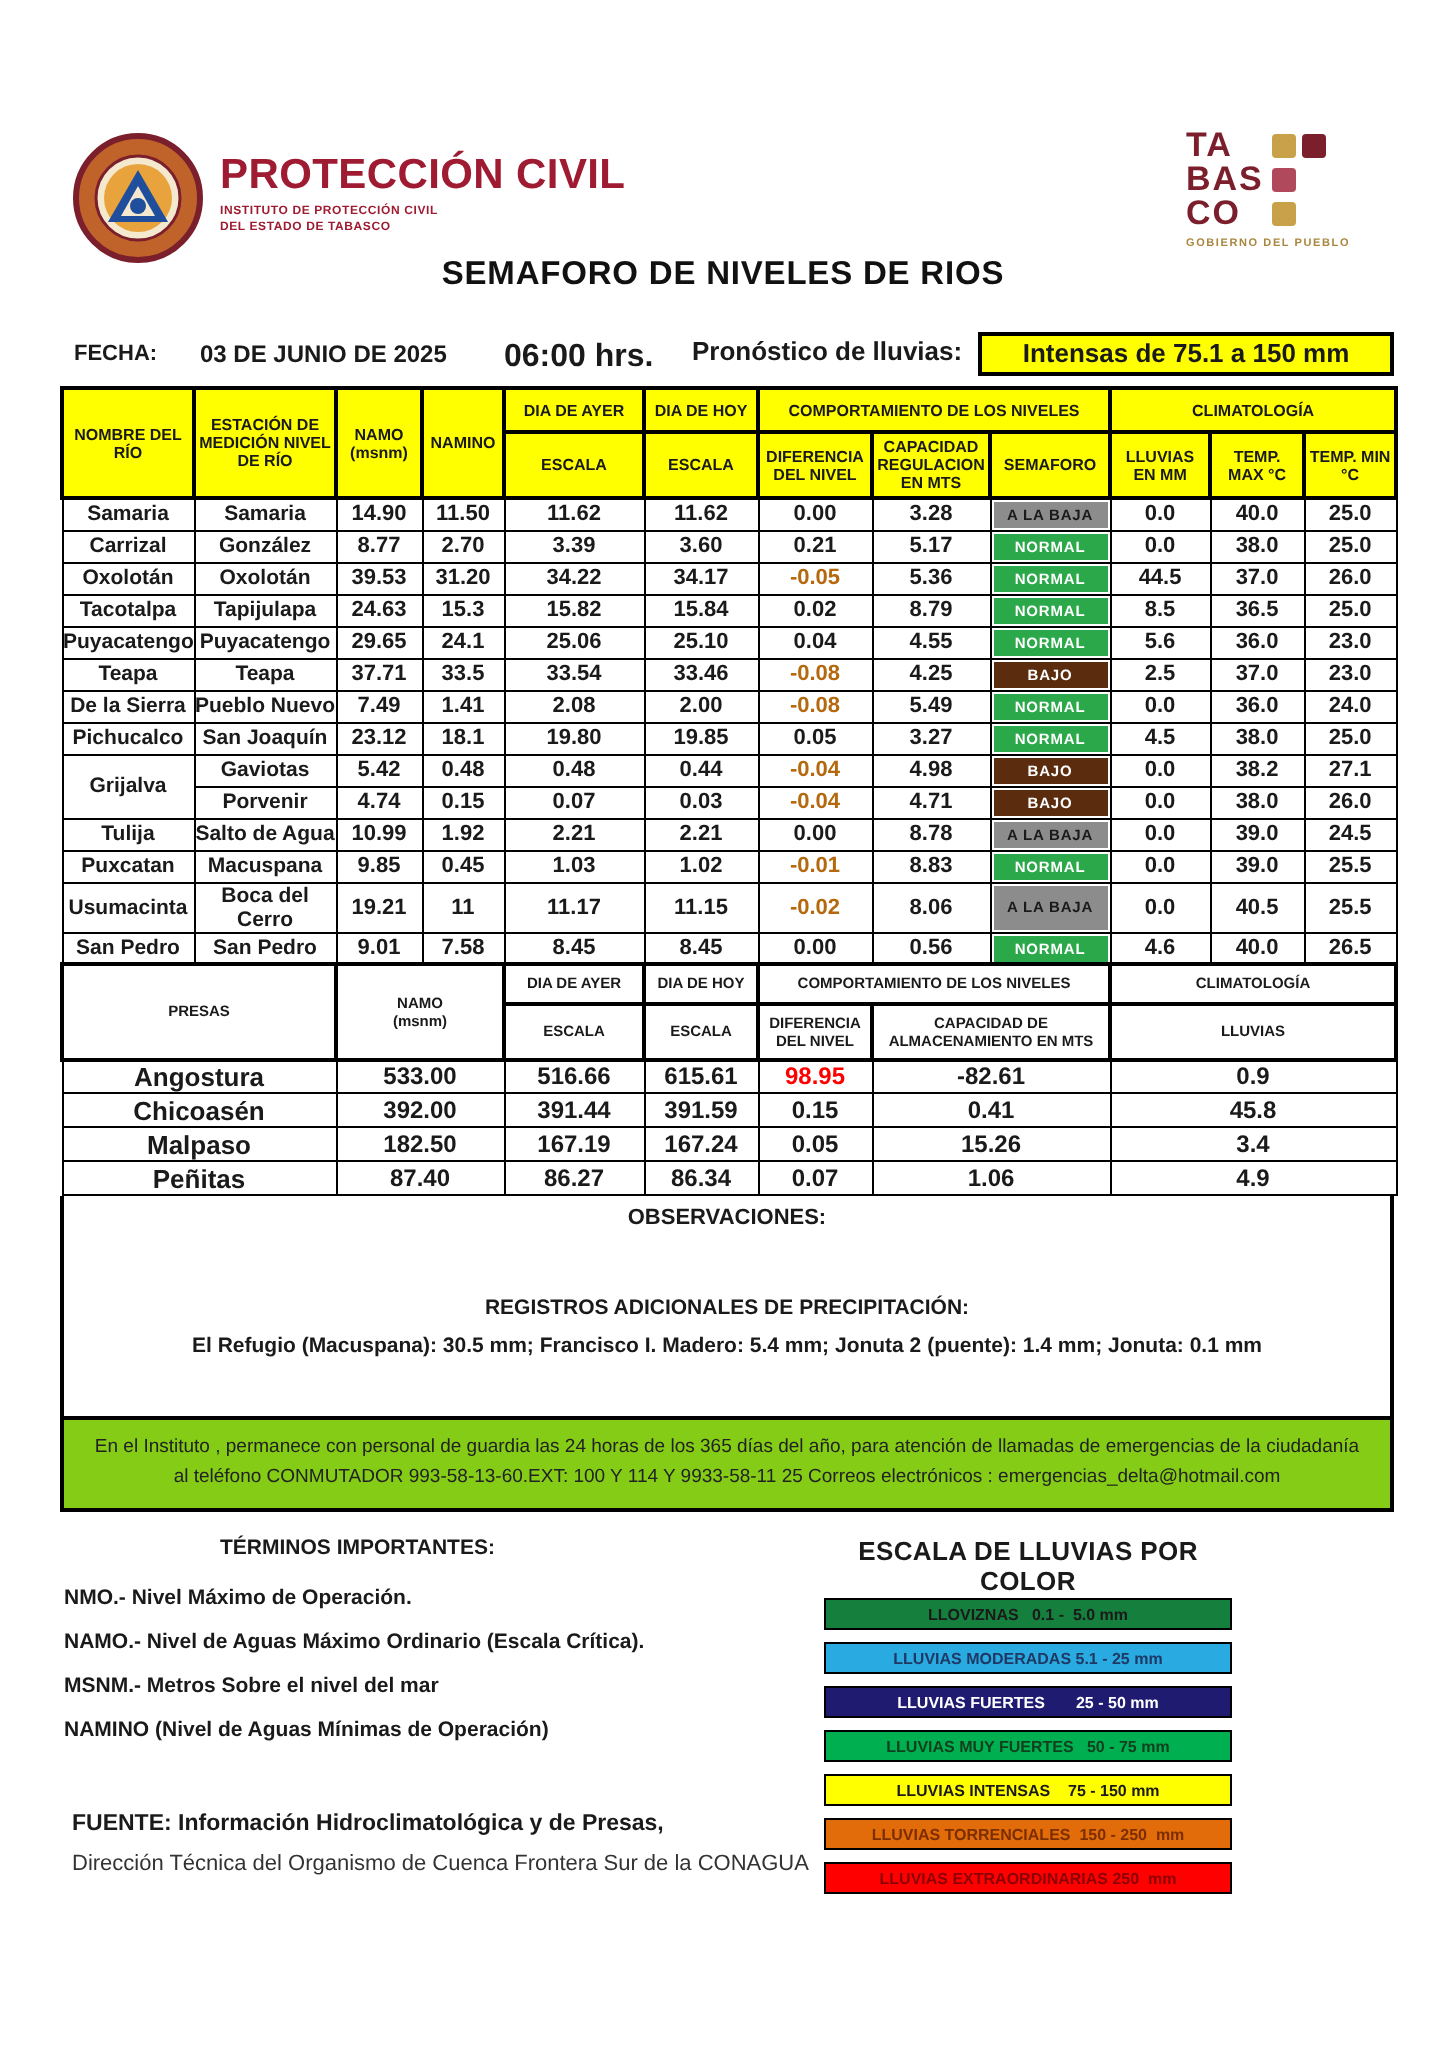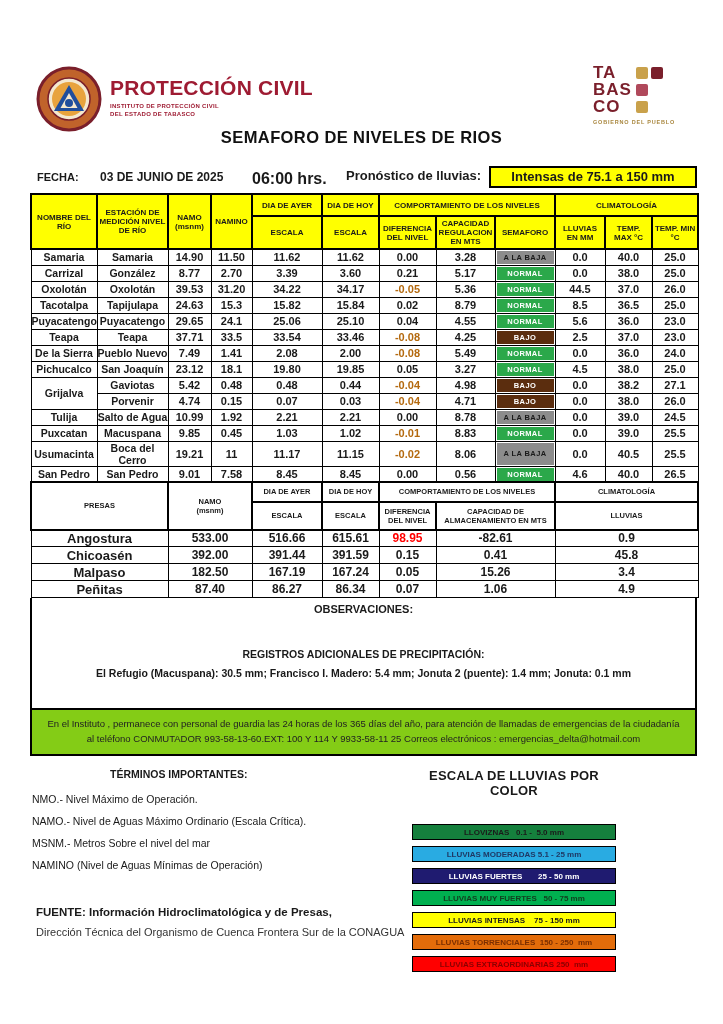--- a/index.html
+++ b/index.html
@@ -64,24 +64,24 @@
   .obs-reg   { margin-top: 33px; font-size: 10.5px; font-weight: 800; }
   .obs-detail{ margin-top: 7px; font-size: 10.5px; font-weight: 700; }
 
   .notice { border: 2px solid #000; border-top: none; background: #84cc16; min-height: 46px;
     padding: 6px 12px; text-align: center; font-size: 9.5px; font-weight: 400;
     line-height: 15px; color: #222; }
 
   
   .terms { position: absolute; left: 32px; top: 768px; width: 370px; }
   .terms-title { font-size: 10.5px; font-weight: 800; margin-left: 78px; margin-bottom: 8px; }
-  .term-item { font-size: 10.5px; font-weight: 400; line-height: 22px; }
+  .term-item { font-size: 10.5px; font-weight: 700; line-height: 22px; }
 
   .scale { position: absolute; left: 408px; top: 768px; width: 212px; }
-  .scale-title { font-size: 13px; font-weight: 800; text-align: center; margin-bottom: 26px; letter-spacing: 0.2px; }
+  .scale-title { font-size: 13px; font-weight: 800; text-align: center; margin-bottom: 1px; letter-spacing: 0.2px; }
   .scale-bar { width: 204px; height: 16px; border: 1px solid #000; margin: 0 auto 6px auto;
     display: flex; align-items: center; justify-content: center;
     font-size: 8px; font-weight: 700; white-space: pre; }
   .scale-bar:nth-child(8) { margin-top: 4px; }
 
   .fuente { position: absolute; left: 36px; top: 902px; }
   .fuente-l1 { font-size: 11.5px; font-weight: 800; line-height: 20px; }
   .fuente-l2, .fuente-l3 { font-size: 11px; font-weight: 400; color: #333; line-height: 20px; }
 </style>
 </head>

